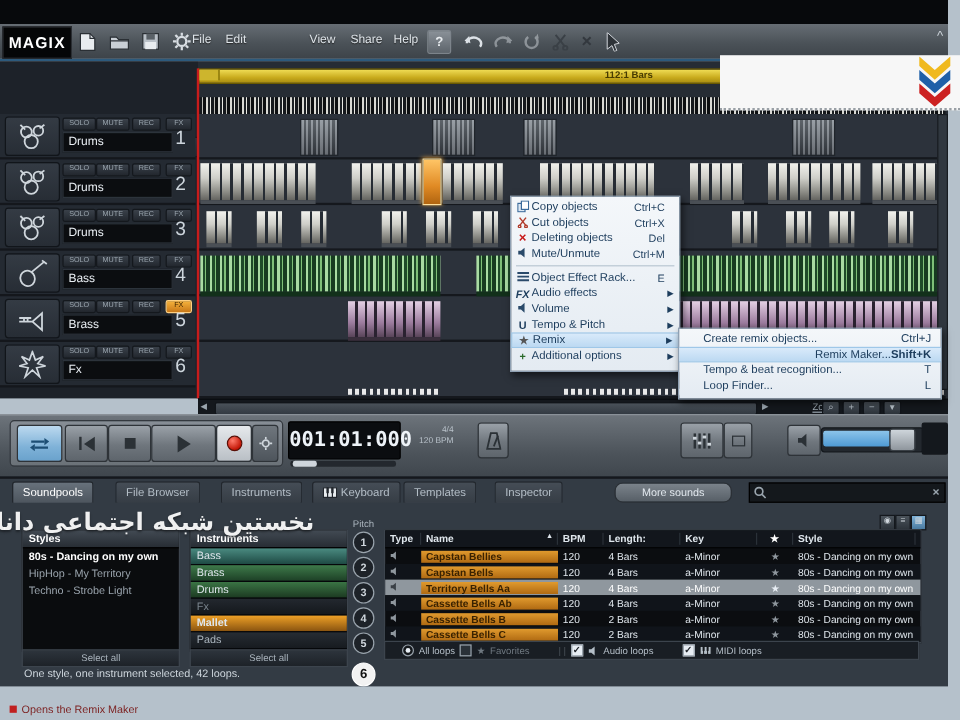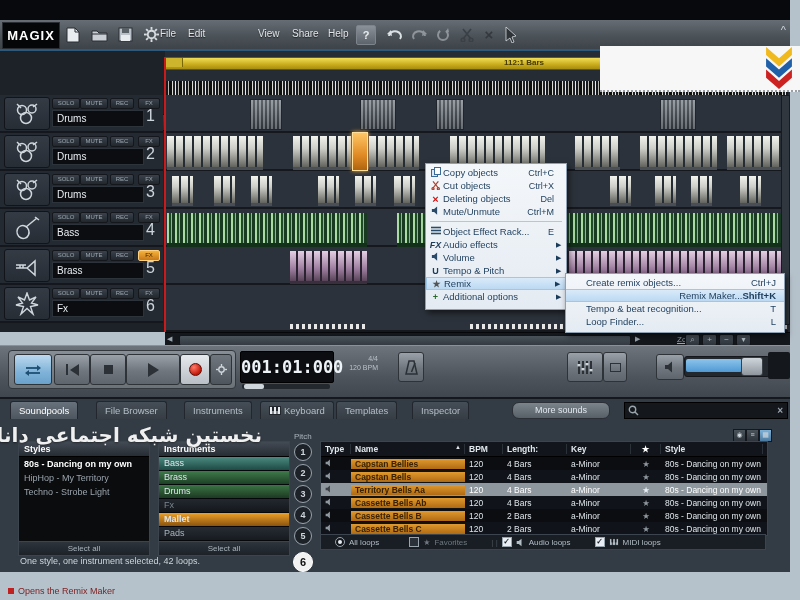--- a/index.html
+++ b/index.html
@@ -634,21 +634,21 @@
       <div>120</div>
         <div>2 Bars</div>
       <div>a-Minor</div>
         <div class="starcell">★</div>
       <div>80s - Dancing on my own</div>
     </div>
   </div>
 
   <div class="filterbar">
     <span class="radio on"></span>
-    <span style="margin-right:26px;">All loops</span>
+    <span style="">All loops</span>
     <span class="chk off"></span>
     <span style="color:#6f7880;">★</span>
     <span style="color:#6f7880;margin-right:20px;">Favorites</span>
     <span style="color:#4a525a;">| |</span>
     <span class="chk">✓</span>
     <svg width="9" height="9" viewBox="0 0 13 12">
         <path d="M1 4 h3 l4 -3.5 v11 L4 8 H1 Z" fill="#b4bec7"></path>
       </svg>
     <span style="margin-right:20px;">Audio loops</span>
     <span class="chk">✓</span>

